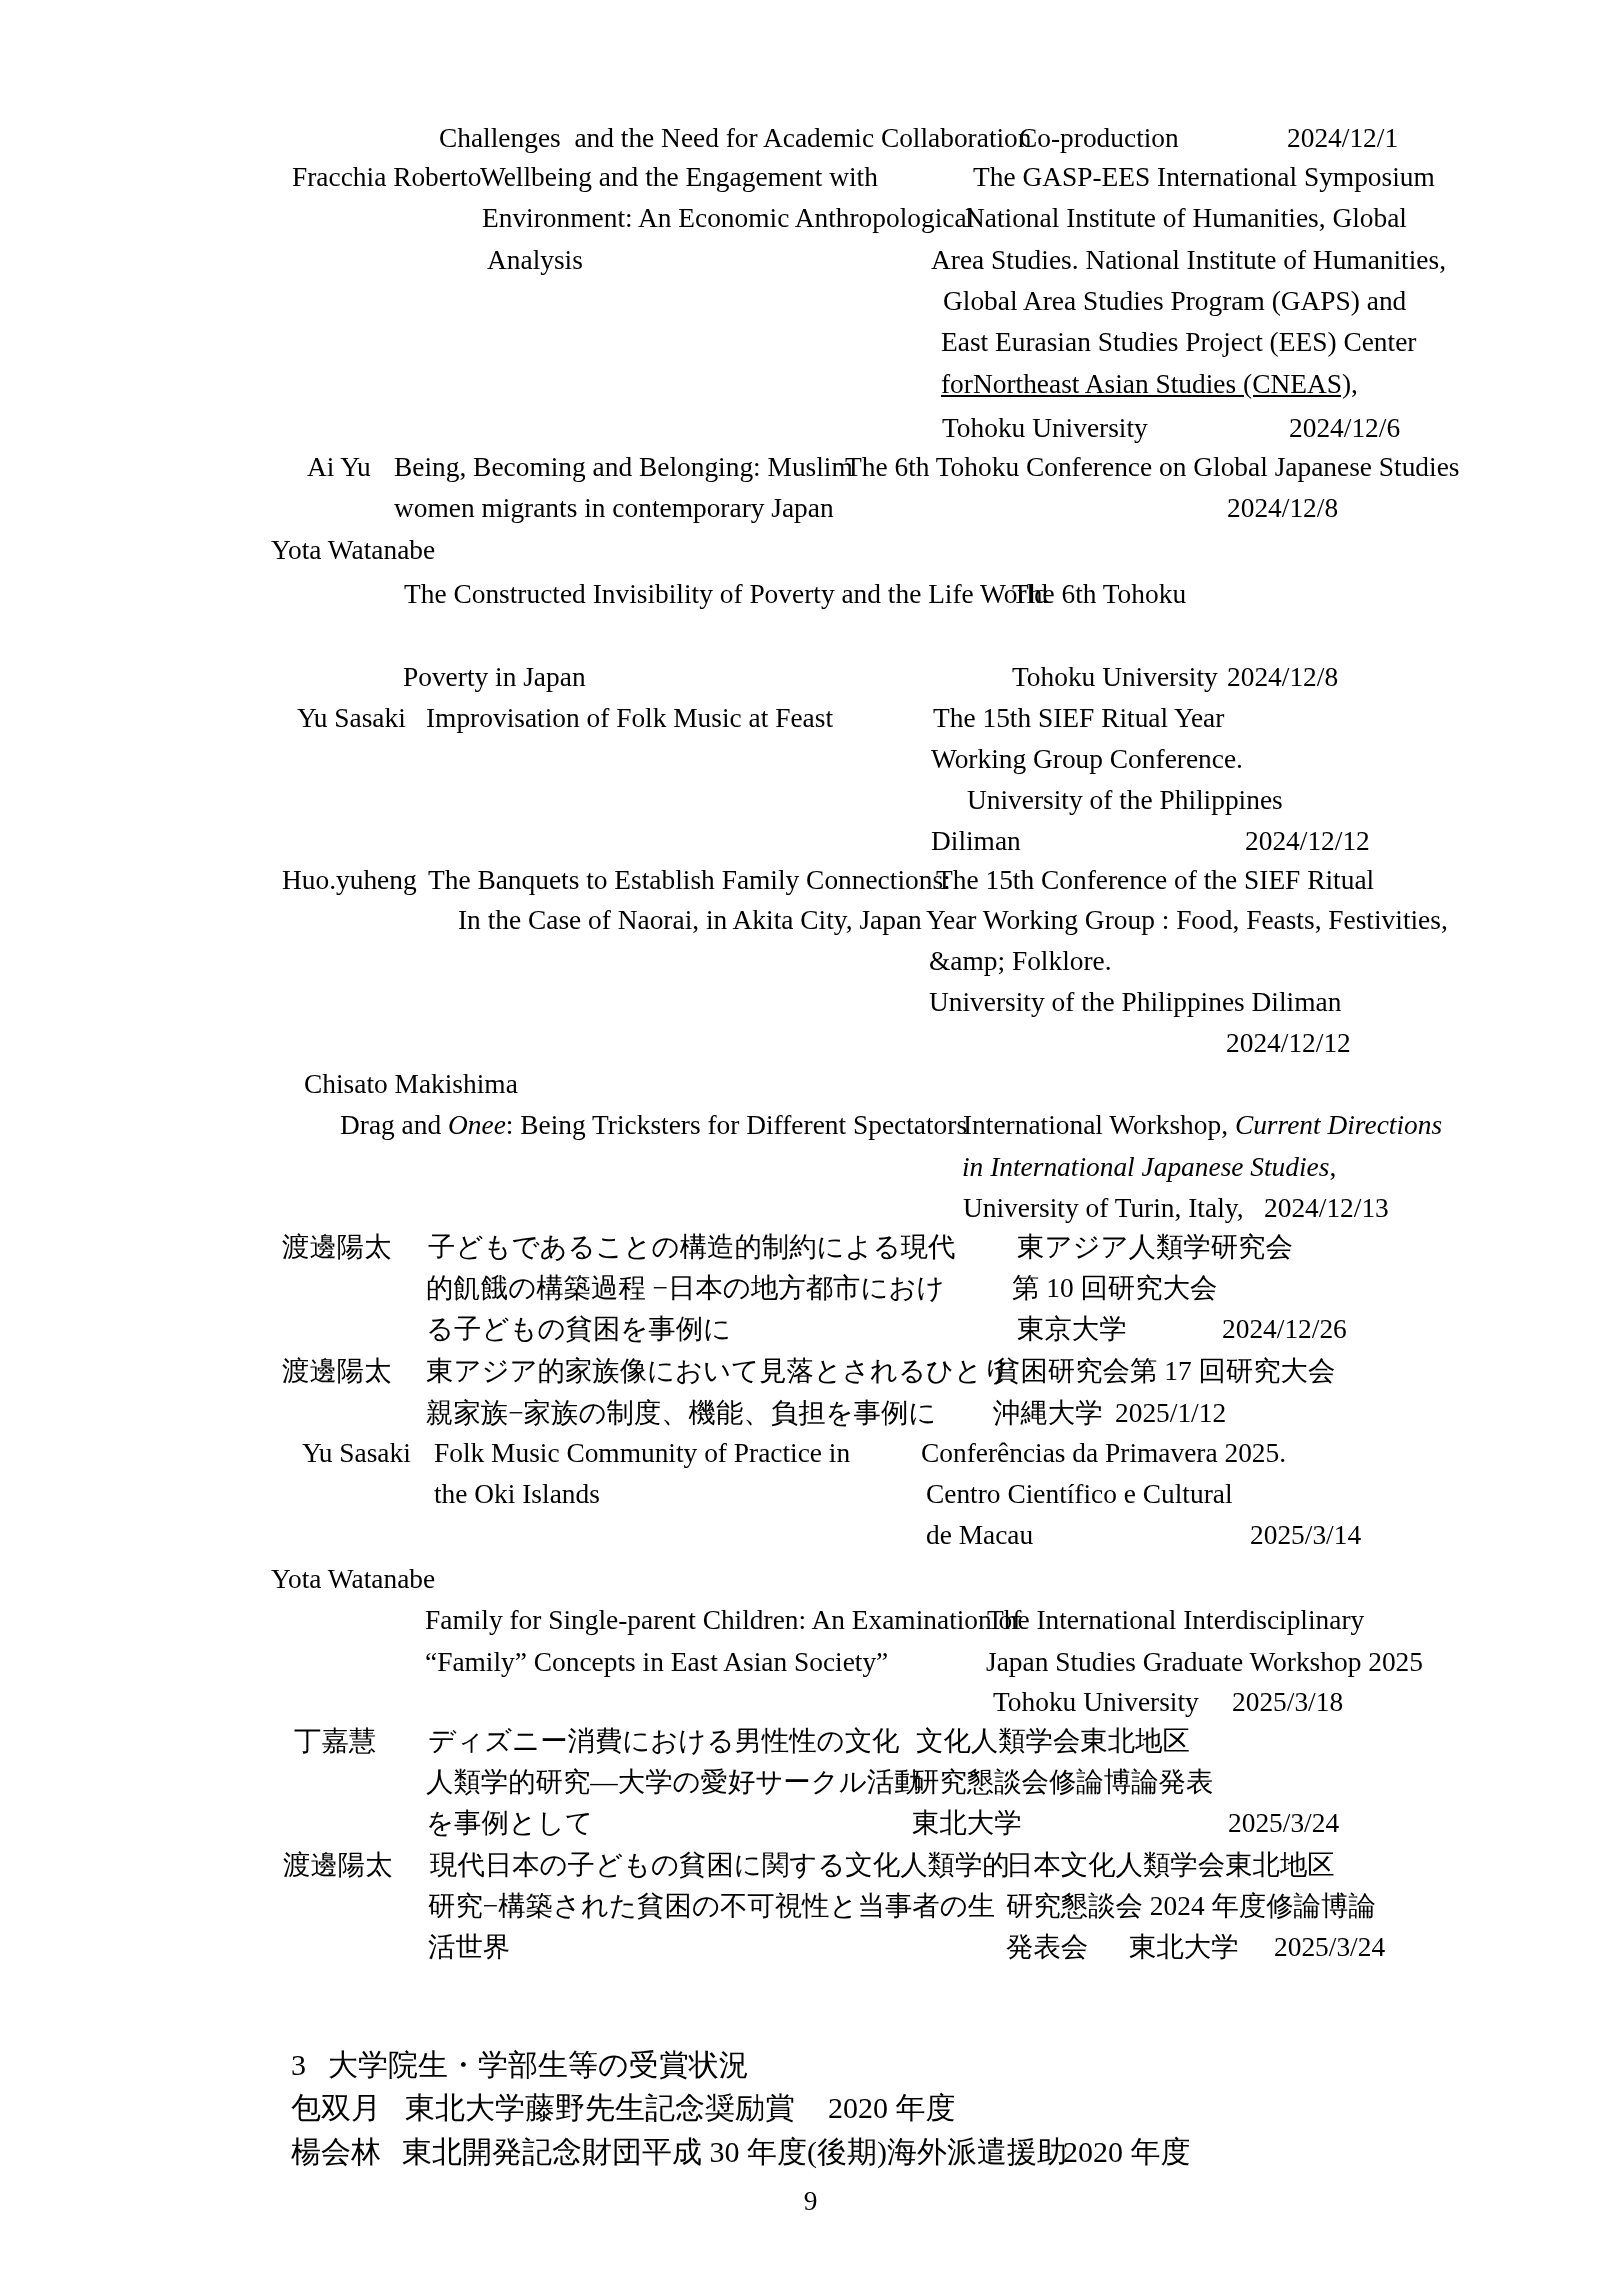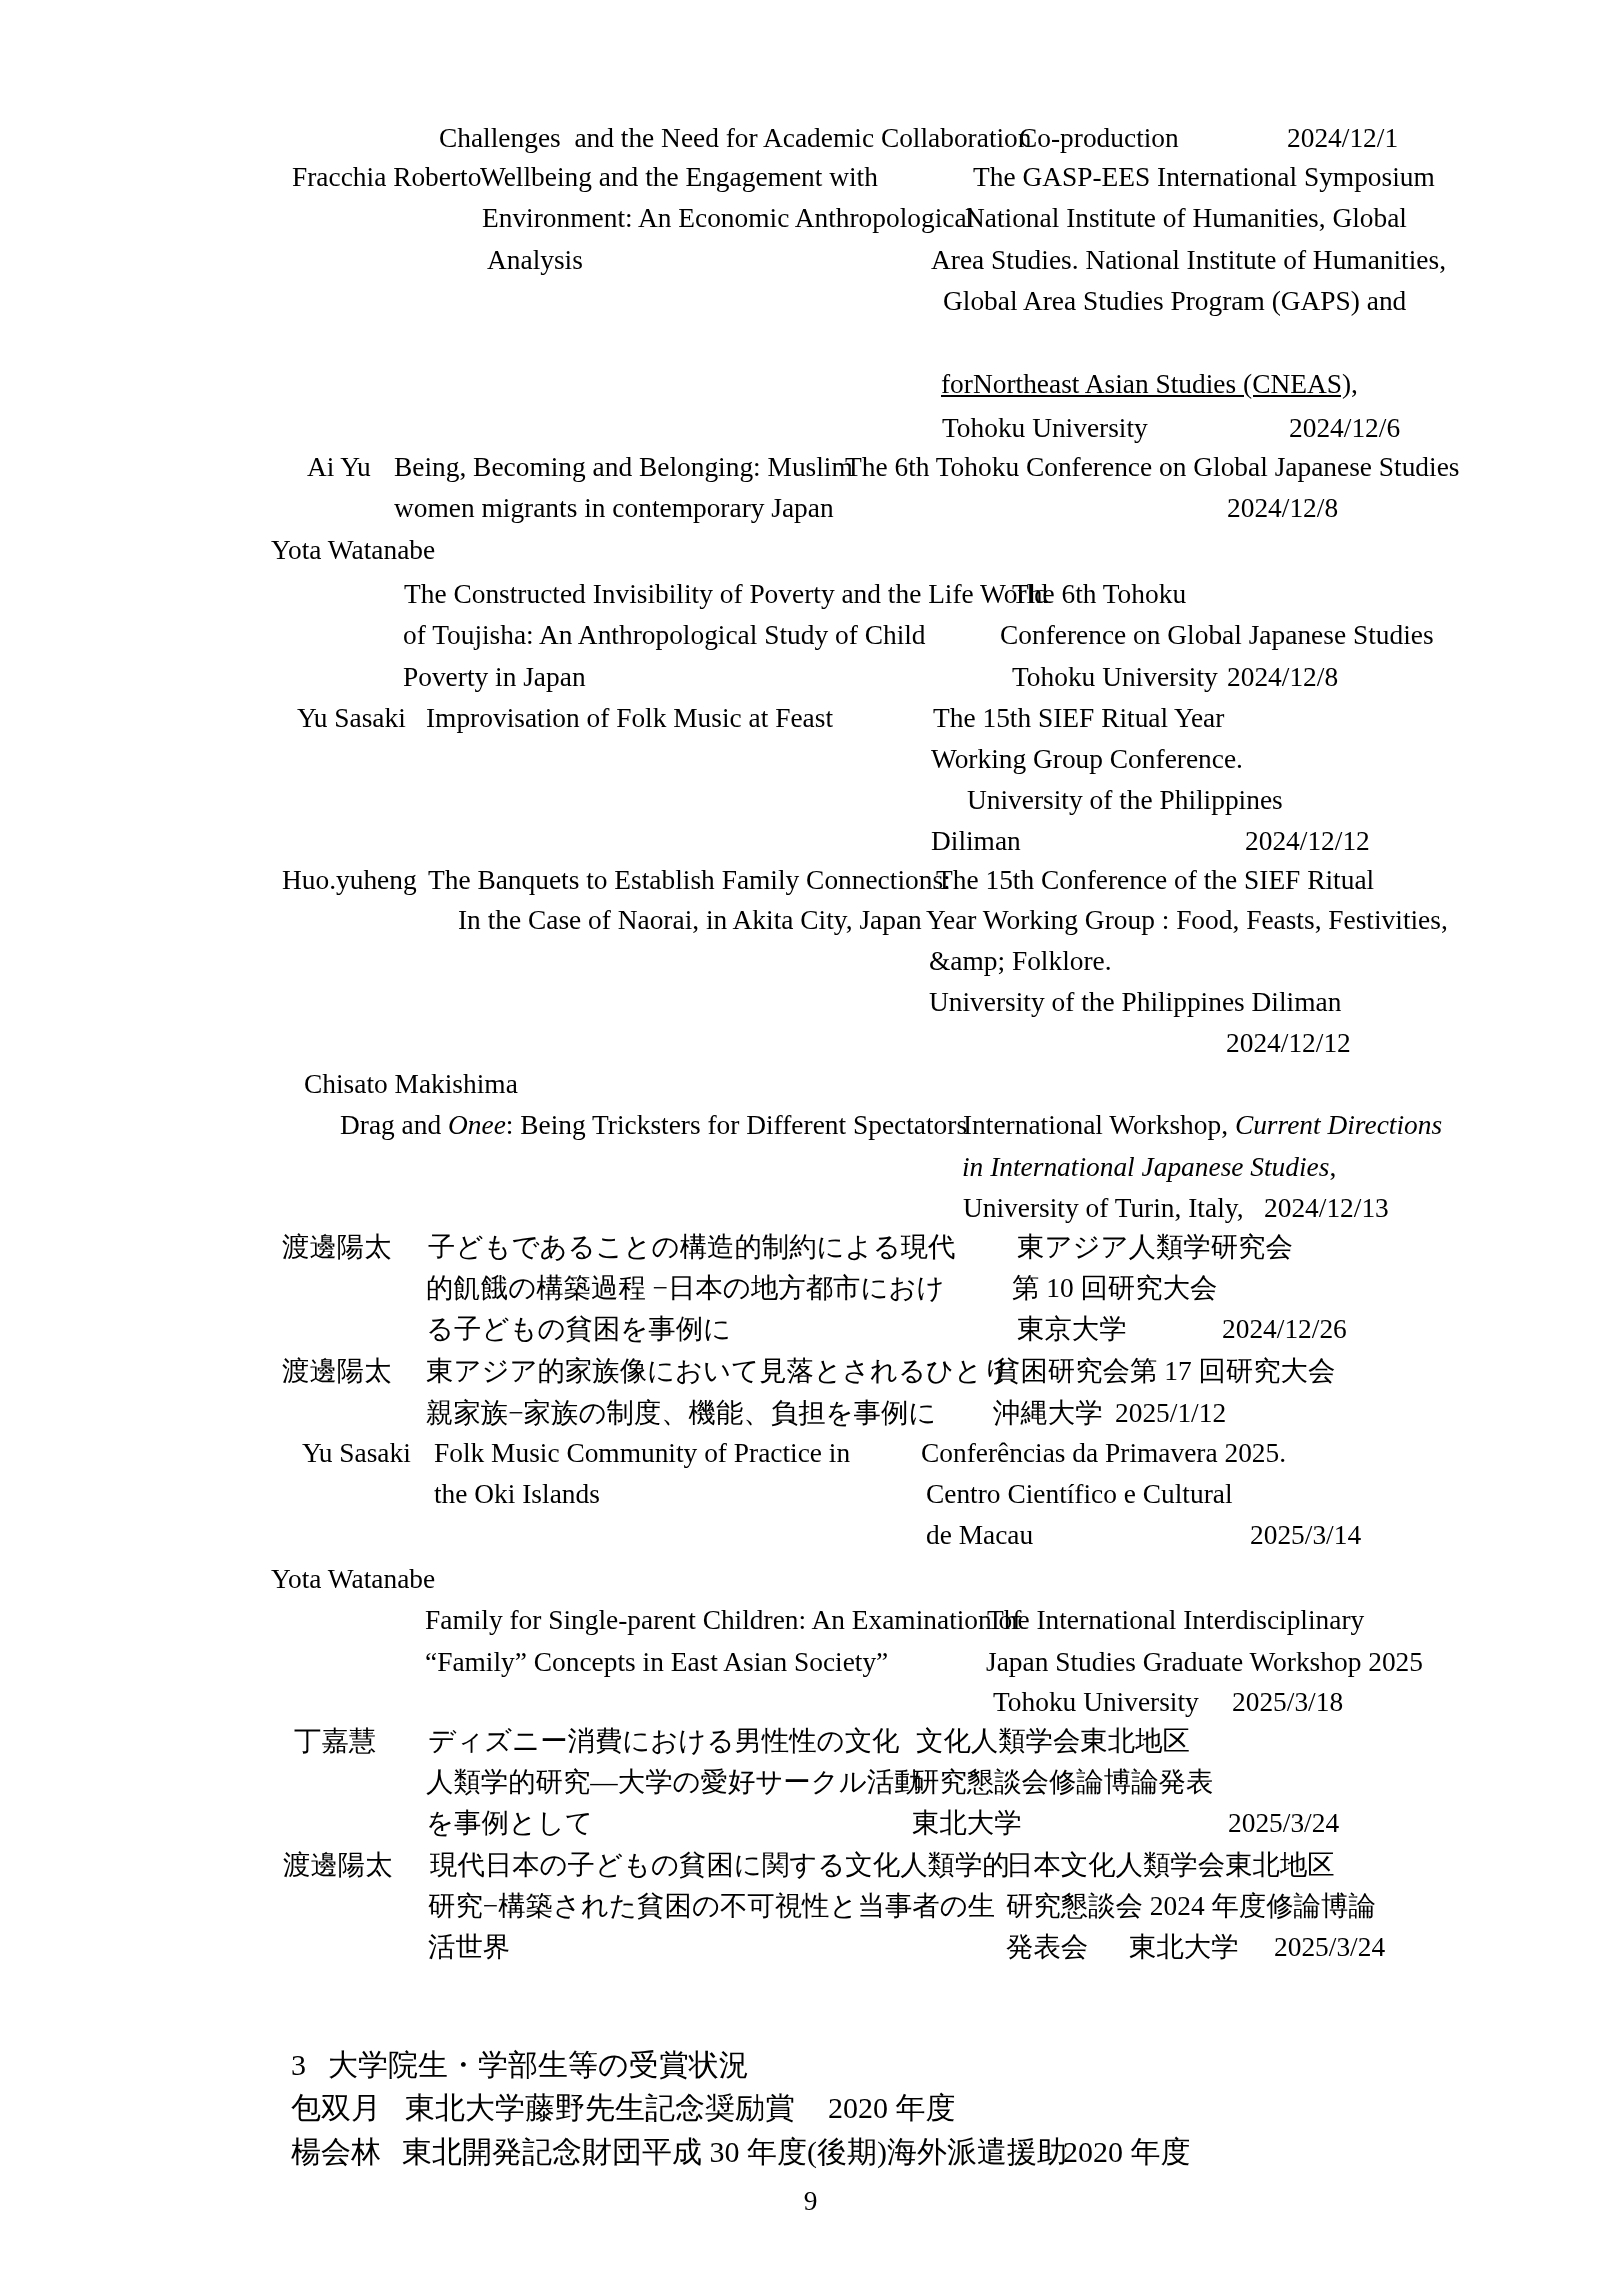--- a/index.html
+++ b/index.html
@@ -64,20 +64,23 @@
       <span class="doc-seg" style="left: 482px;"><span>Environment: An Economic Anthropological</span></span>
       <span class="doc-seg" style="left: 965px;"><span>National Institute of Humanities, Global</span></span>
     </div>
     <div class="doc-line" style="top: 247px;">
       <span class="doc-seg" style="left: 487px;"><span>Analysis</span></span>
       <span class="doc-seg" style="left: 931px;"><span>Area Studies. National Institute of Humanities,</span></span>
     </div>
     <div class="doc-line" style="top: 288px;">
       <span class="doc-seg" style="left: 943px;"><span>Global Area Studies Program (GAPS) and</span></span>
     </div>
+    <div class="doc-line" style="top: 329px;">
+      <span class="doc-seg" style="left: 941px;"><span>East Eurasian Studies Project (EES) Center</span></span>
+    </div>
     <div class="doc-line" style="top: 371px;">
       <span class="doc-seg" style="left: 941px; text-decoration: underline;"><span>forNortheast Asian Studies (CNEAS),</span></span>
     </div>
     <div class="doc-line" style="top: 415px;">
       <span class="doc-seg" style="left: 942px;"><span>Tohoku University</span></span>
       <span class="doc-seg" style="left: 1289px;"><span>2024/12/6</span></span>
     </div>
     <div class="doc-line" style="top: 454px;">
       <span class="doc-seg" style="left: 307px;"><span>Ai Yu</span></span>
       <span class="doc-seg" style="left: 394px;"><span>Being, Becoming and Belonging: Muslim</span></span>
@@ -86,24 +89,20 @@
     <div class="doc-line" style="top: 495px;">
       <span class="doc-seg" style="left: 394px;"><span>women migrants in contemporary Japan</span></span>
       <span class="doc-seg" style="left: 1227px;"><span>2024/12/8</span></span>
     </div>
     <div class="doc-line" style="top: 537px;">
       <span class="doc-seg" style="left: 271px;"><span>Yota Watanabe</span></span>
     </div>
     <div class="doc-line" style="top: 581px;">
       <span class="doc-seg" style="left: 404px;"><span>The Constructed Invisibility of Poverty and the Life World</span></span>
       <span class="doc-seg" style="left: 1012px;"><span>The 6th Tohoku</span></span>
-    </div>
-    <div class="doc-line" style="top: 622px;">
-      <span class="doc-seg" style="left: 403px;"><span>of Toujisha: An Anthropological Study of Child</span></span>
-      <span class="doc-seg" style="left: 1000px;"><span>Conference on Global Japanese Studies</span></span>
     </div>
     <div class="doc-line" style="top: 664px;">
       <span class="doc-seg" style="left: 403px;"><span>Poverty in Japan</span></span>
       <span class="doc-seg" style="left: 1012px;"><span>Tohoku University</span></span>
       <span class="doc-seg" style="left: 1227px;"><span>2024/12/8</span></span>
     </div>
     <div class="doc-line" style="top: 705px;">
       <span class="doc-seg" style="left: 297px;"><span>Yu Sasaki</span></span>
       <span class="doc-seg" style="left: 426px;"><span>Improvisation of Folk Music at Feast</span></span>
       <span class="doc-seg" style="left: 933px;"><span>The 15th SIEF Ritual Year</span></span>

